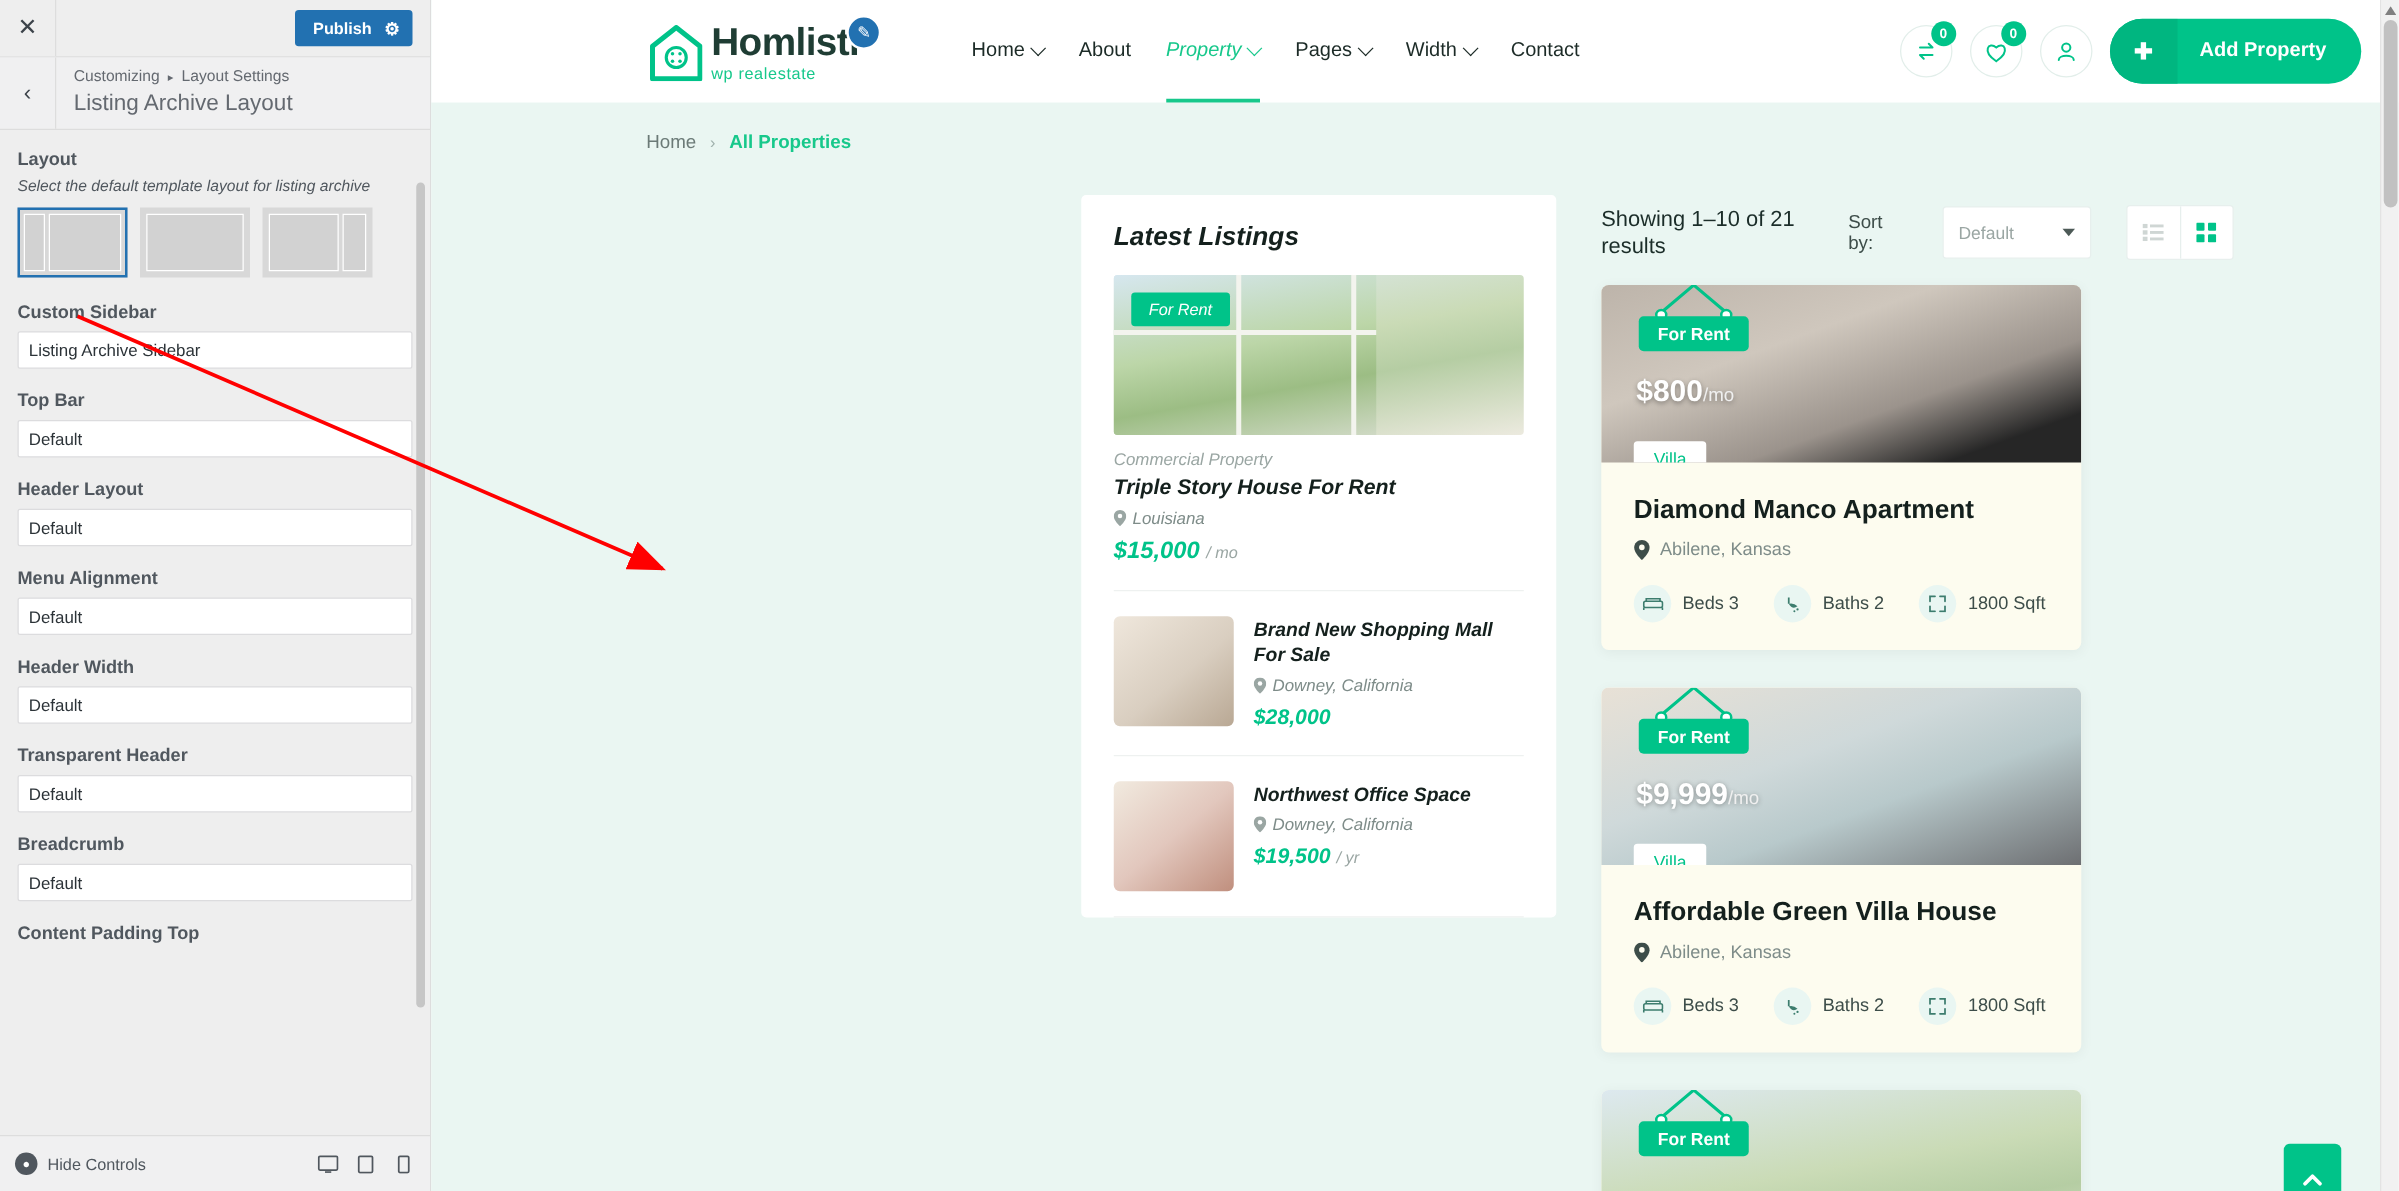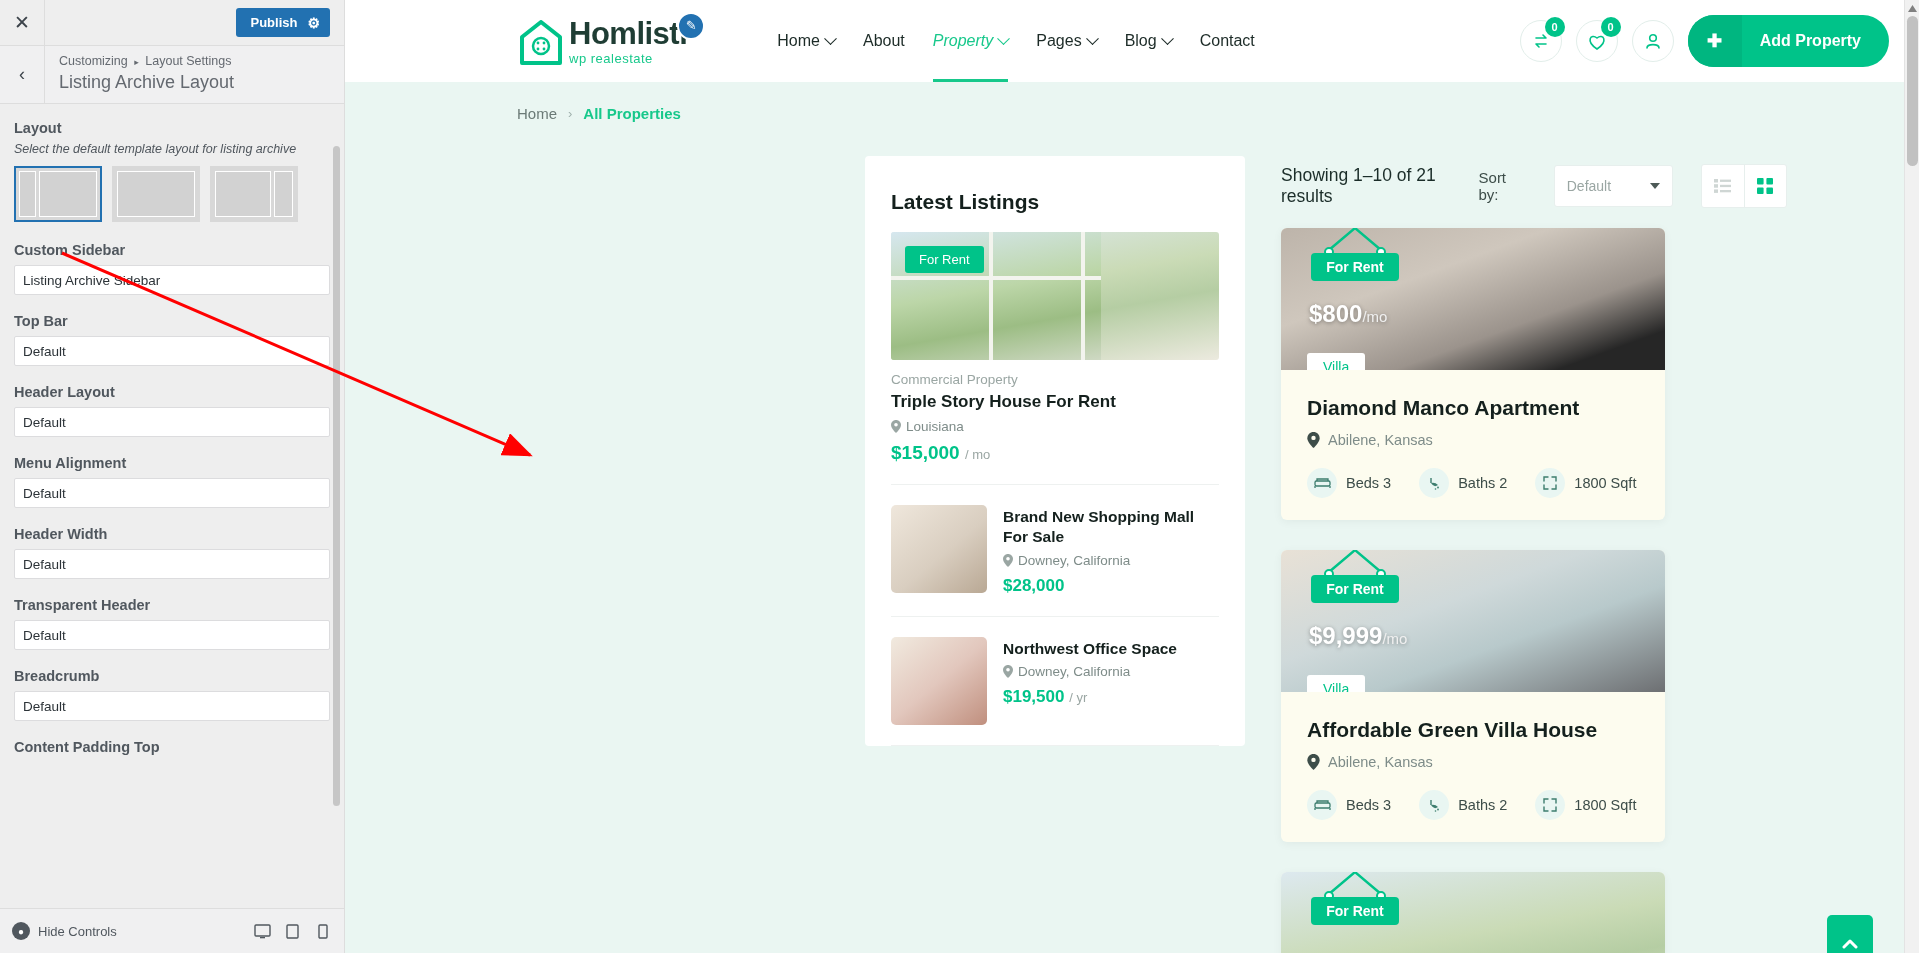--- a/index.html
+++ b/index.html
@@ -187,21 +187,21 @@
   .bc-sep { color: #9fb0ac; font-size: 13px; }
   .bc-current { color: #17c88b; font-weight: bold; cursor: pointer; }
 
   .content-area {
     display: flex; gap: 36px; padding: 12px 0 0 520px;
     position: relative;
   }
   
   .widget-col { width: 380px; flex: 0 0 380px; margin-left: -0px; }
   .widget {
-    background: #fff; border-radius: 4px; padding: 34px 26px 0 26px;
+    background: #fff; border-radius: 4px; padding: 22px 26px 0 26px; font-style: italic;
   }
   .widget-title { font-size: 21px; font-weight: bold; color: #14201d; margin-bottom: 18px; }
   .feat-listing { margin-bottom: 4px; }
   .feat-img {
     height: 128px; border-radius: 3px; position: relative; overflow: hidden;
     background: linear-gradient(150deg,#cfe0d5 0%,#e8efe2 28%,#efe6d6 60%,#d9cbb6 100%);
   }
   .feat-img .room-window {
     position: absolute; left: 0; top: 0; width: 64%; height: 100%;
     background: linear-gradient(170deg,#d6e7ef 0%,#bcd6a8 45%,#9cbd84 70%,#cfd9c4 100%);
@@ -441,21 +441,21 @@
       </div>
       <div class="nav-item active">
         <span>Property</span>
         <span class="chev"></span>
       </div>
       <div class="nav-item">
         <span>Pages</span>
         <span class="chev"></span>
       </div>
       <div class="nav-item">
-        <span>Blog</span>
+        <span>Width</span>
         <span class="chev"></span>
       </div>
       <div class="nav-item">
         <span>Contact</span>
       </div>
     </nav>
 
     <div class="header-right">
       <div class="circle-btn">
         <svg width="20" height="20" viewBox="0 0 20 20">

